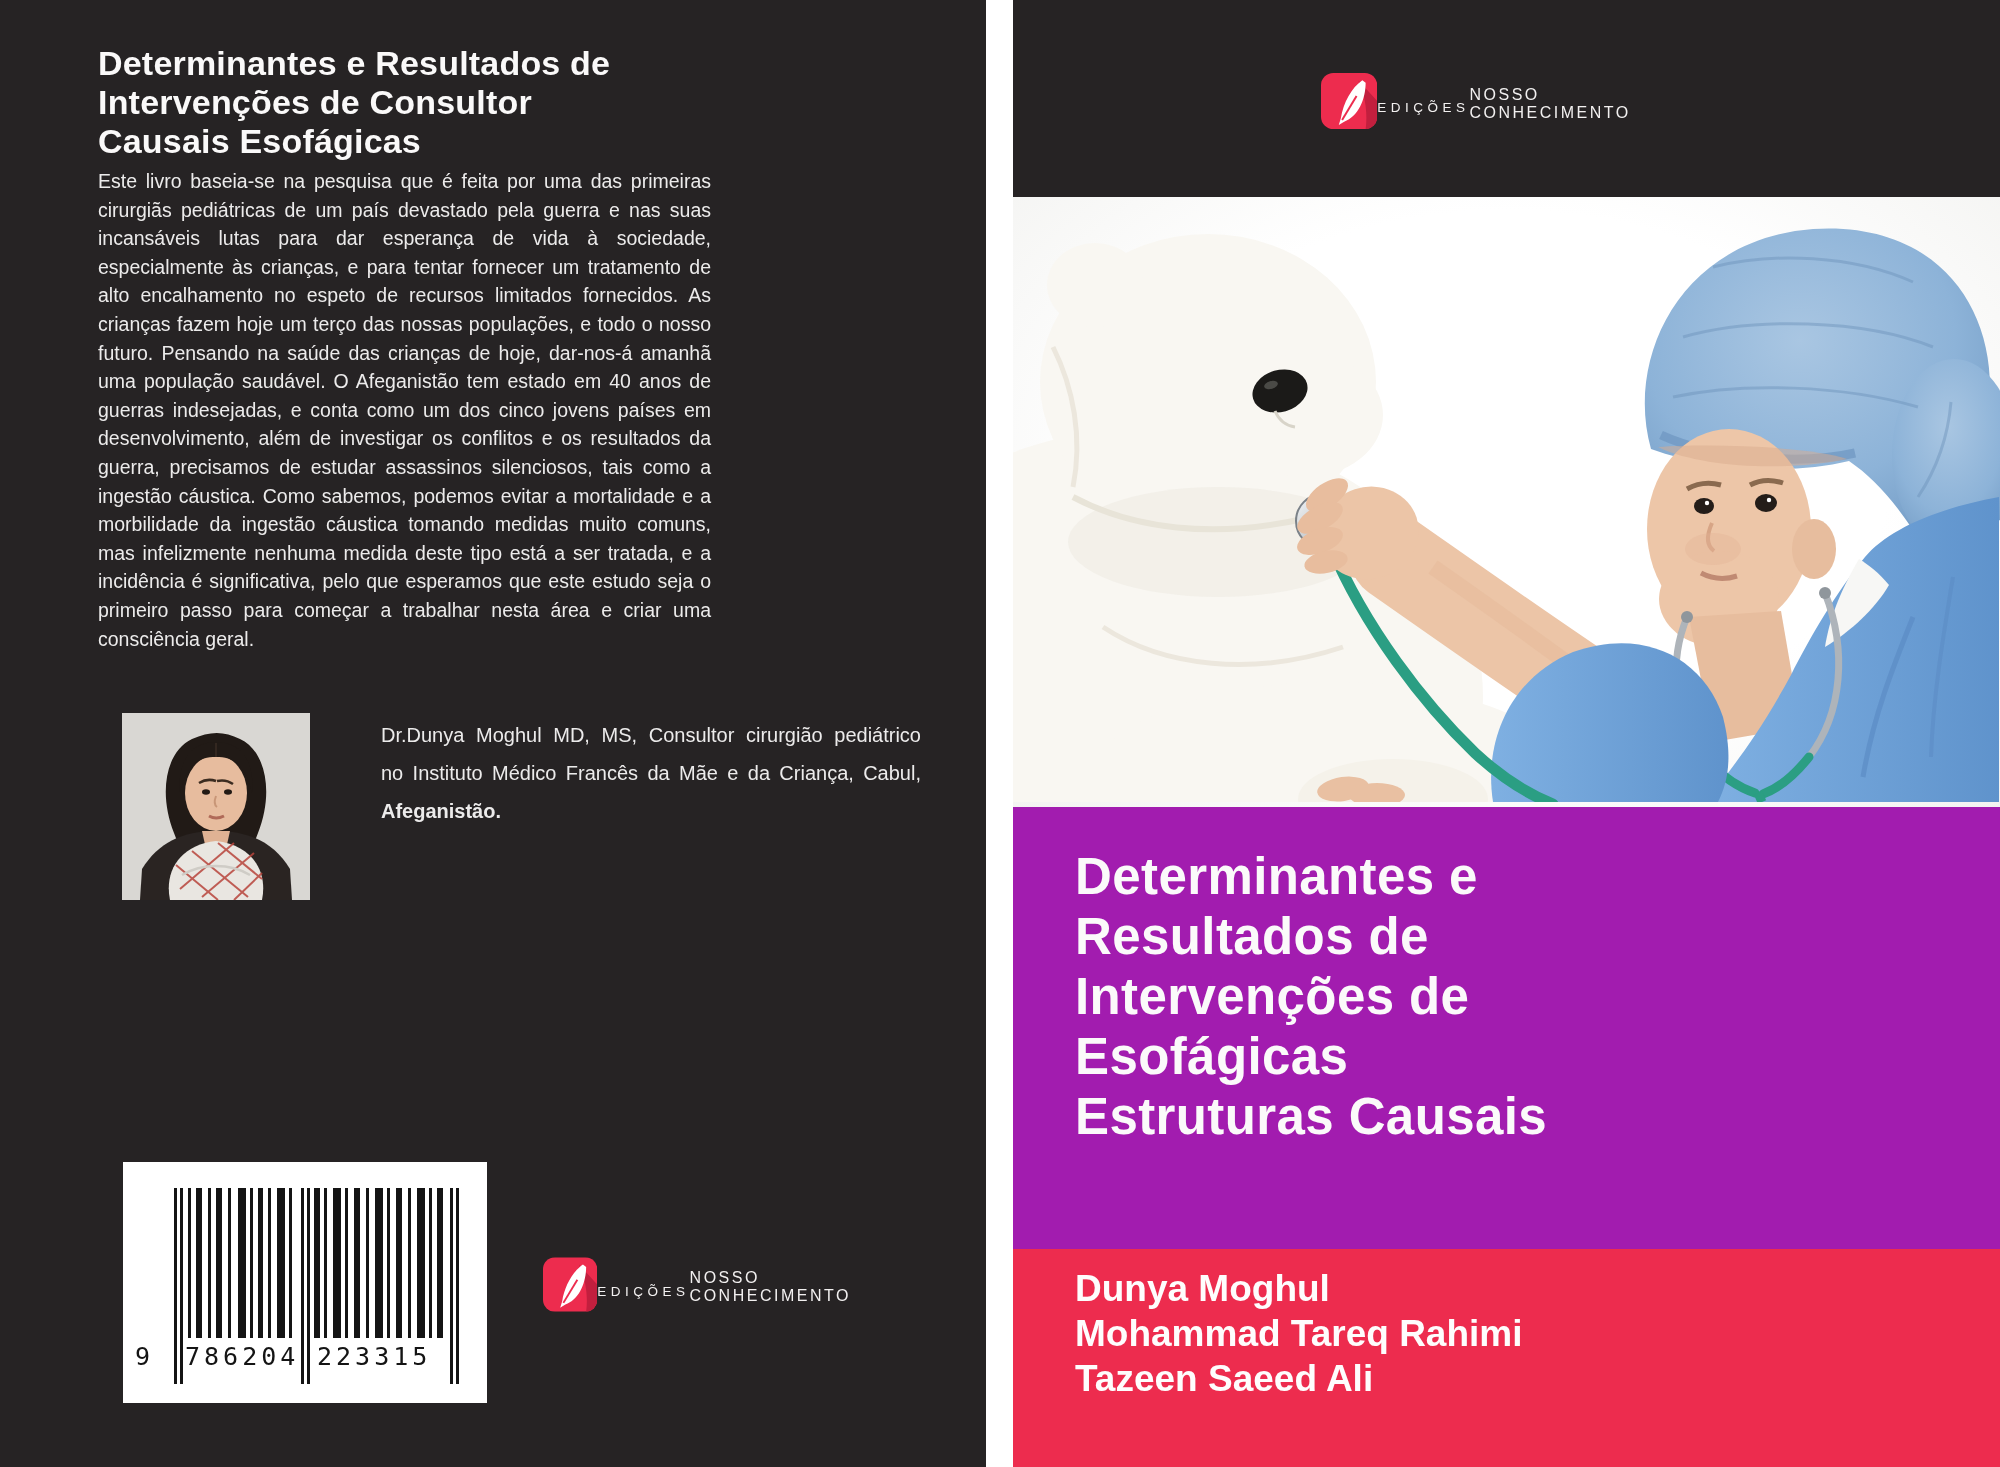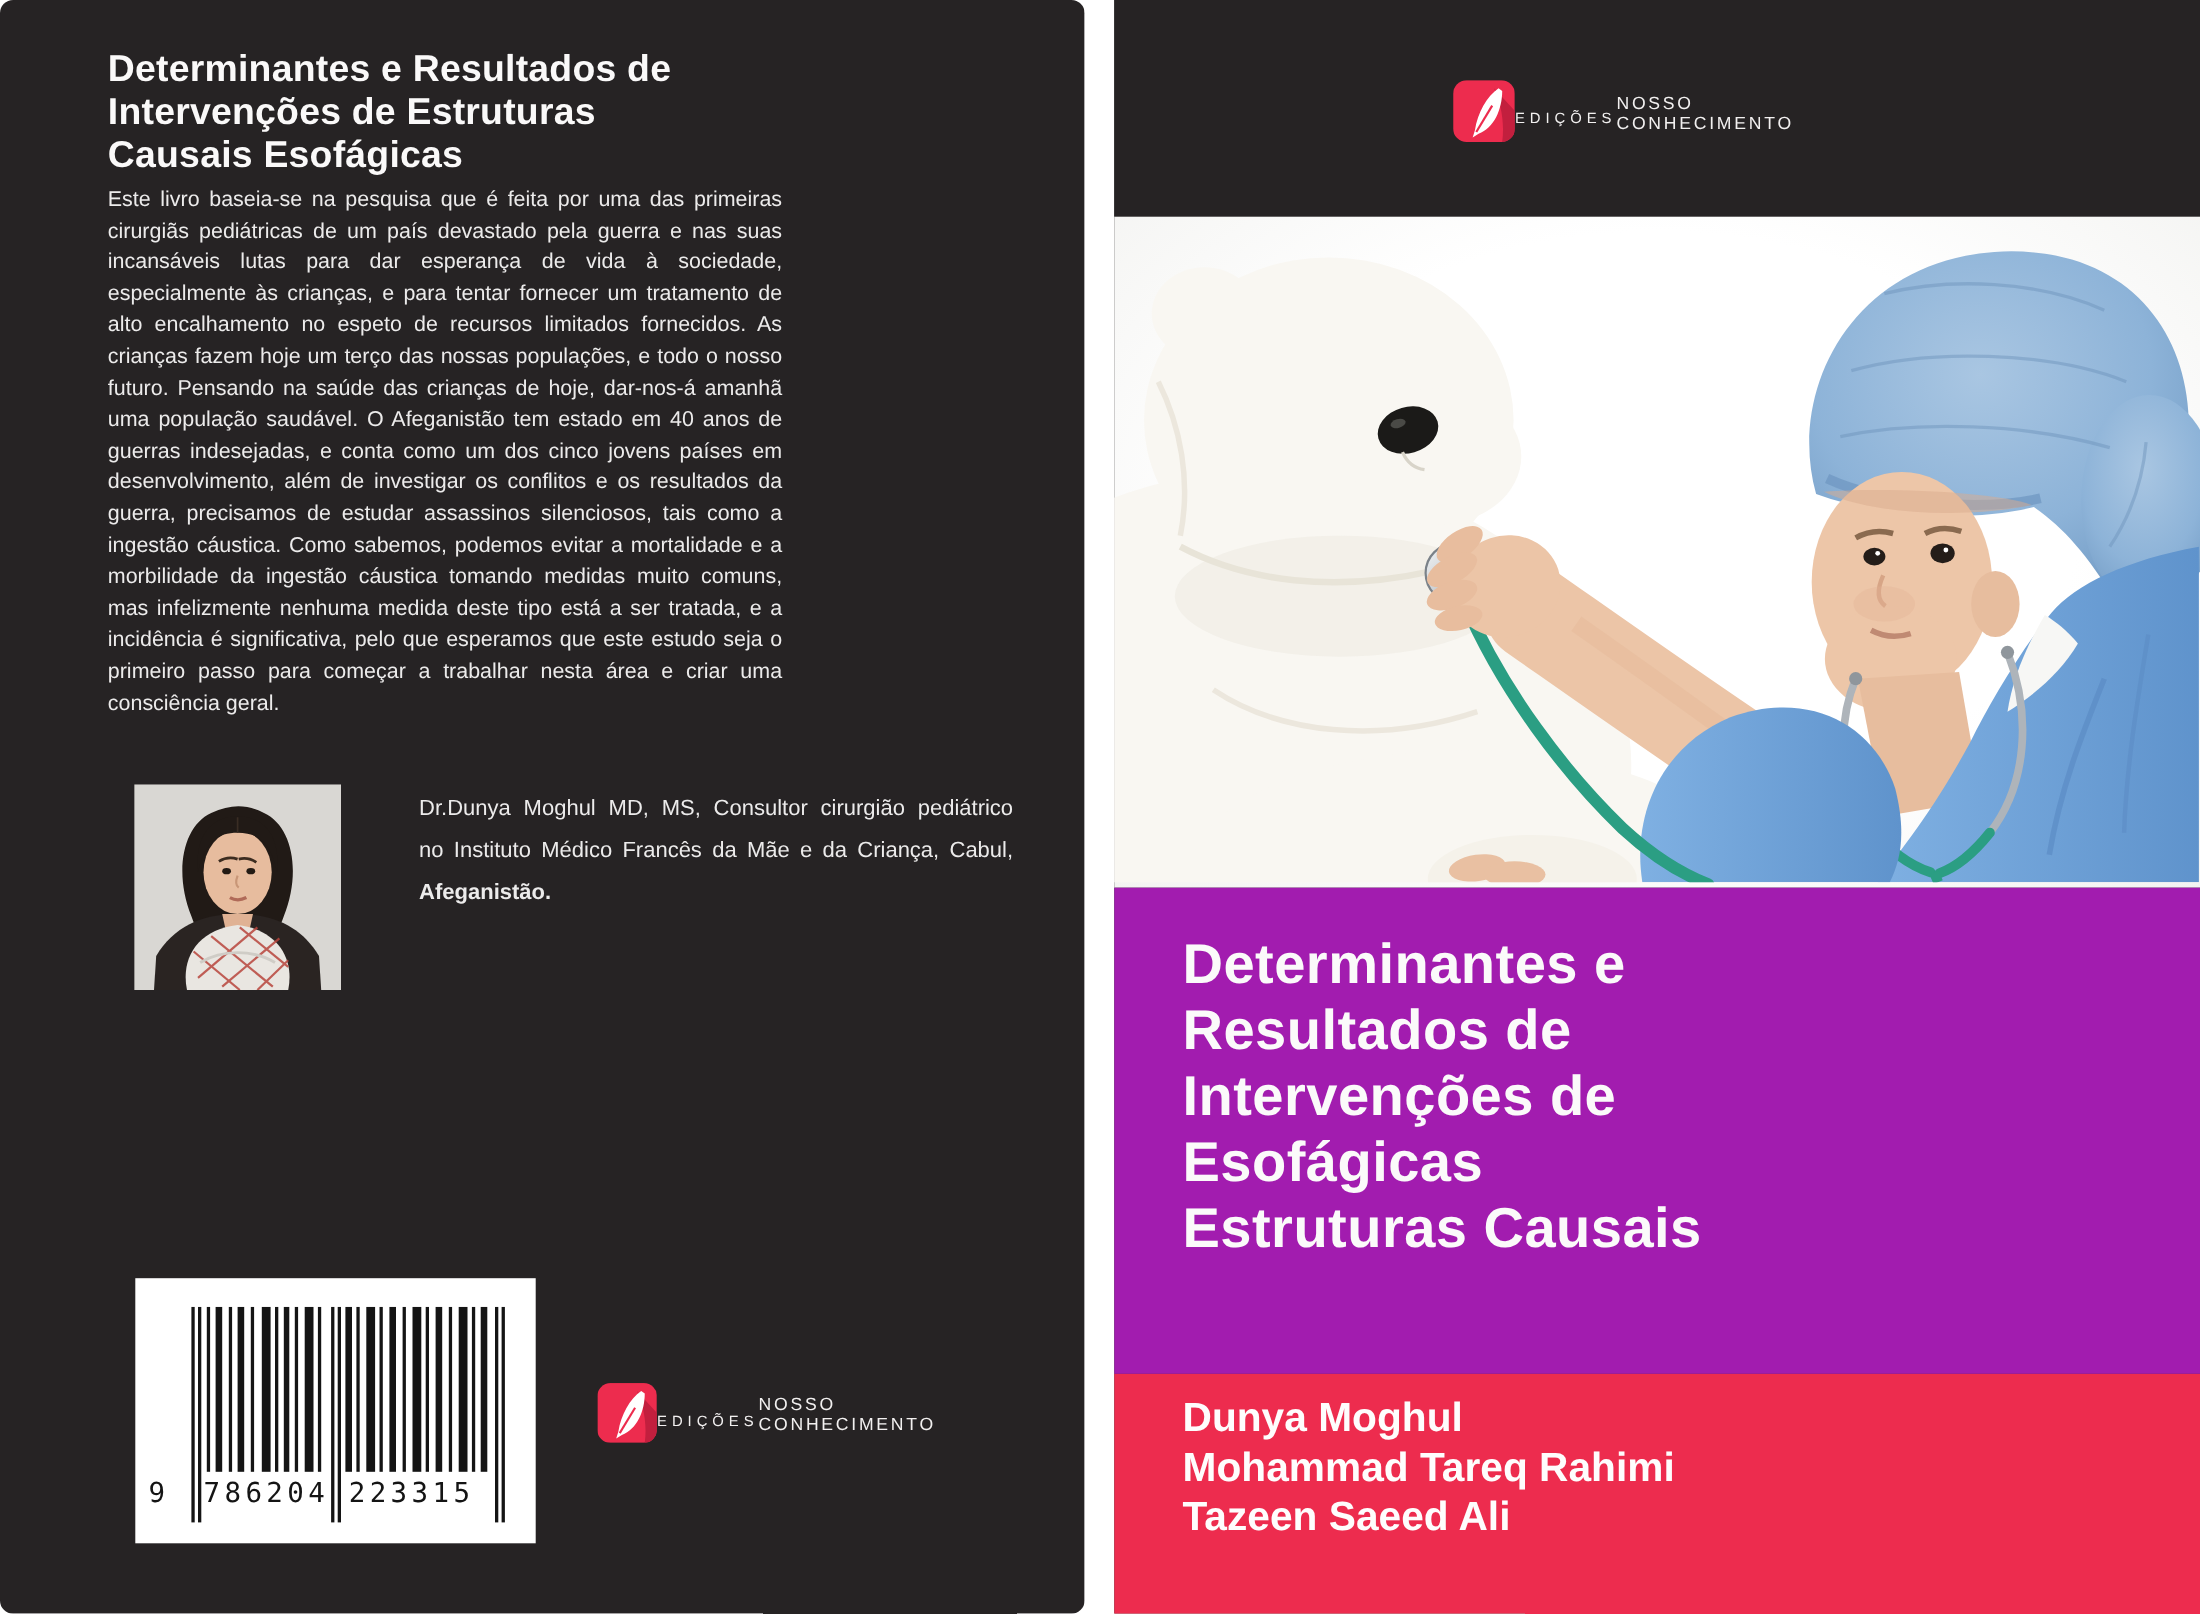--- a/index.html
+++ b/index.html
@@ -1,21 +1,21 @@
 <!DOCTYPE html>
 <html><head>
 <meta charset="utf-8">
 <style>
   html,body { margin:0; padding:0; background:#ffffff; }
   .spread {
     position:relative; width:2000px; height:1467px; background:#ffffff;
     font-family:"Liberation Sans", sans-serif; overflow:hidden;
   }
   
-  .back-cover { position:absolute; left:0; top:0; width:986px; height:1467px; background:#262324;border-radius:12px; }
+  .back-cover { position:absolute; left:0; top:0; width:986px; height:1467px; background:#262324; }
   .bc-title { position:absolute; left:98px; top:44px; margin:0; font-size:34px; line-height:39px;
               font-weight:bold; color:#faf9f9; letter-spacing:.2px; }
   .bc-desc  { position:absolute; left:98px; top:167px; width:613px; margin:0; font-size:19.5px;
               line-height:28.6px; text-align:justify; color:#ecebeb; }
   .author-photo { position:absolute; left:122px; top:713px; width:188px; height:187px; }
   .bc-bio  { position:absolute; left:345px; top:716px; width:540px; font-size:20px; line-height:38px; color:#ecebeb;margin-left:36px; }
   .bio-line { text-align:justify; text-align-last:justify; }
   .bio-line:last-child { text-align-last:left;font-weight:bold; }
 
   .barcode-box { position:absolute; left:123px; top:1162px; width:364px; height:241px; background:#ffffff; }
@@ -47,21 +47,21 @@
 </style>
 </head>
 <body>
 
 <div class="spread">
 
   <section class="back-cover">
 
     <h1 class="bc-title">
       <div>Determinantes e Resultados de</div>
-      <div>Intervenções de Estruturas</div>
+      <div>Intervenções de Consultor</div>
       <div>Causais Esofágicas</div>
     </h1>
 
     <p class="bc-desc">Este livro baseia-se na pesquisa que é feita por uma das primeiras cirurgiãs pediátricas de um país devastado pela guerra e nas suas incansáveis lutas para dar esperança de vida à sociedade, especialmente às crianças, e para tentar fornecer um tratamento de alto encalhamento no espeto de recursos limitados fornecidos. As crianças fazem hoje um terço das nossas populações, e todo o nosso futuro. Pensando na saúde das crianças de hoje, dar-nos-á amanhã uma população saudável. O Afeganistão tem estado em 40 anos de guerras indesejadas, e conta como um dos cinco jovens países em desenvolvimento, além de investigar os conflitos e os resultados da guerra, precisamos de estudar assassinos silenciosos, tais como a ingestão cáustica. Como sabemos, podemos evitar a mortalidade e a morbilidade da ingestão cáustica tomando medidas muito comuns, mas infelizmente nenhuma medida deste tipo está a ser tratada, e a incidência é significativa, pelo que esperamos que este estudo seja o primeiro passo para começar a trabalhar nesta área e criar uma consciência geral.</p>
 
     <div class="author-photo">
       <svg viewBox="0 0 188 187" width="188" height="187">
         <rect width="188" height="187" fill="#d9d7d3"></rect>
         <path d="M 52 120 C 36 80 44 38 70 26 C 88 18 102 18 118 26 C 144 38 152 80 136 120 C 128 142 120 152 112 157 L 76 157 C 68 152 60 142 52 120 Z" fill="#211a16"></path>
         <ellipse cx="94" cy="80" rx="31" ry="38" fill="#e7bc9e"></ellipse>

